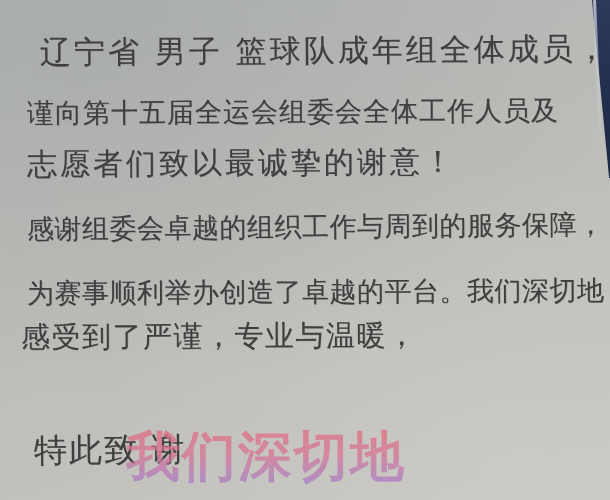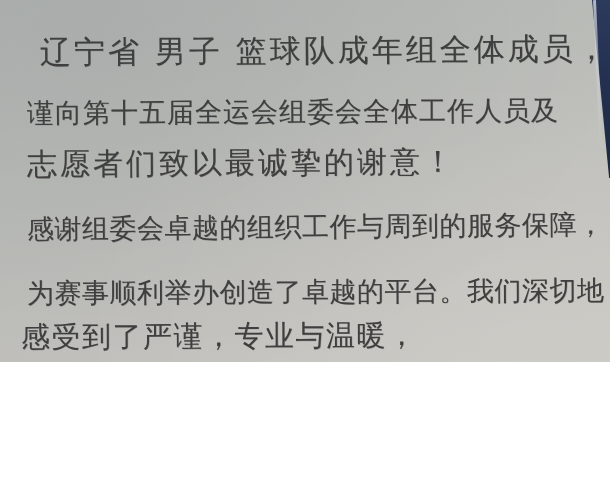--- a/index.html
+++ b/index.html
@@ -7,21 +7,21 @@
     padding: 0;
     width: 610px;
     height: 500px;
     overflow: hidden;
     font-family: "DejaVu Sans", sans-serif;
   }
 
   .photo {
     position: relative;
     width: 610px;
-    height: 362px;
+    height: 500px;
     
     background:
       radial-gradient(ellipse 900px 600px at 15% 10%, rgba(0,0,20,0.06), rgba(0,0,0,0) 60%),
       radial-gradient(ellipse 700px 500px at 85% 95%, rgba(255,255,245,0.10), rgba(0,0,0,0) 65%),
       linear-gradient(162deg, #b2b6b4 0%, #babcb8 38%, #c1c0bc 68%, #c8c6c1 100%);
     overflow: hidden;
   }
 
   
   .corner-bg {

